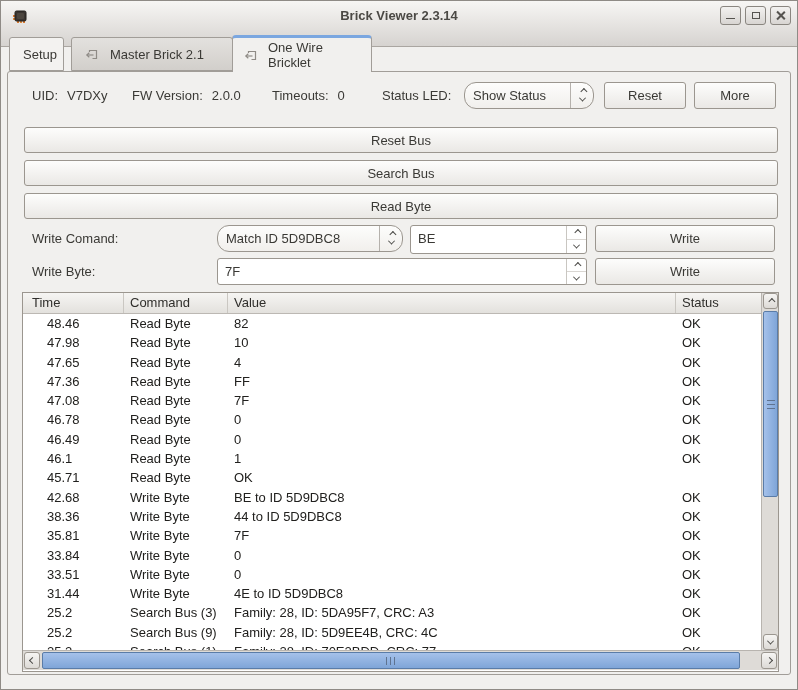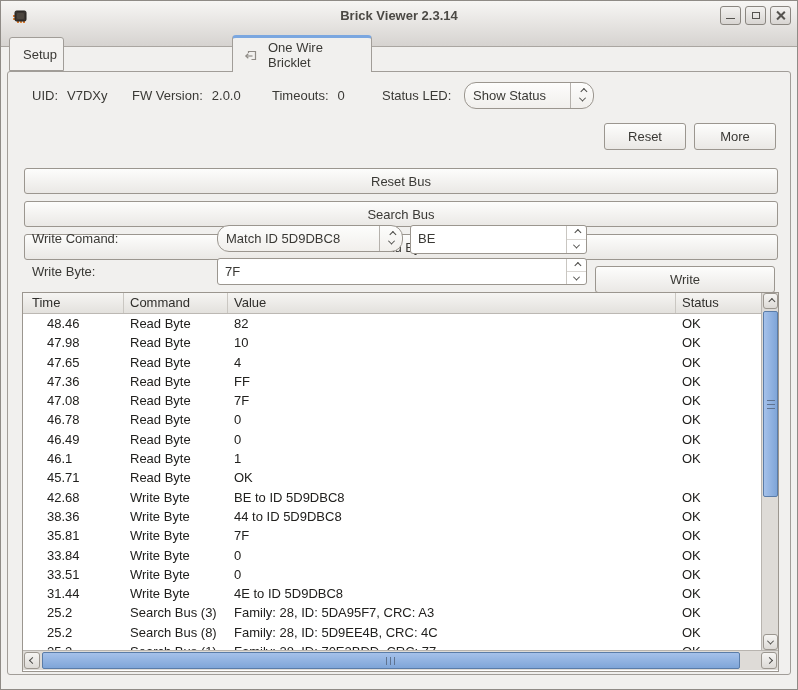--- a/index.html
+++ b/index.html
@@ -62,21 +62,21 @@
     position:absolute; left:6px; right:6px; top:70px; height:604px;
     border:1px solid #a19d98; border-radius:3px; background:#f1f0ee;
   }
   .abs { position:absolute; }
   .lbl { line-height:27px; height:27px; white-space:nowrap; }
   .grp { display:flex; gap:9px; }
   .btn {
     border:1px solid #9b968f; border-radius:3px;
     background:linear-gradient(#fdfdfc,#eae8e5);
     display:flex; align-items:center; justify-content:center;
-    color:#3a3935; cursor:default; white-space:nowrap;margin-top:41px;
+    color:#3a3935; cursor:default; white-space:nowrap;
   }
   .wide-btn { left:16px; width:754px; height:26px; }
   
   .combo {
     border:1px solid #9b968f; border-radius:12px;
     background:linear-gradient(#fdfdfc,#f1efec);
     display:flex; align-items:center;
   }
   .combo .val { flex:1; padding-left:8px; white-space:nowrap; overflow:hidden; }
   .combo .arrows {
@@ -178,20 +178,28 @@
       <div class="winbtn">
           <span class="glyph-close"></span>
         </div>
     </div>
   </div>
 
   <div class="tabbar">
     <div class="tab tab-setup">
       <span>Setup</span>
     </div>
+    <div class="tab tab-master">
+      <svg class="tab-icon" width="13" height="11" viewBox="0 0 13 11">
+        <path d="M4.5 3 V1.5 H11.5 V9.5 H7.5" fill="none" stroke="#8f8b86" stroke-width="1.2"></path>
+        <path d="M2 6 H8.5" fill="none" stroke="#8f8b86" stroke-width="1.2"></path>
+        <path d="M4.3 3.7 L1.8 6 L4.3 8.3" fill="none" stroke="#8f8b86" stroke-width="1.2"></path>
+      </svg>
+      <span>Master Brick 2.1</span>
+    </div>
     <div class="tab tab-active">
       <svg class="tab-icon" width="13" height="11" viewBox="0 0 13 11">
         <path d="M4.5 3 V1.5 H11.5 V9.5 H7.5" fill="none" stroke="#8f8b86" stroke-width="1.2"></path>
         <path d="M2 6 H8.5" fill="none" stroke="#8f8b86" stroke-width="1.2"></path>
         <path d="M4.3 3.7 L1.8 6 L4.3 8.3" fill="none" stroke="#8f8b86" stroke-width="1.2"></path>
       </svg>
       <span>One Wire Bricklet</span>
     </div>
   </div>
 
@@ -372,21 +380,21 @@
             <div class="tcell c3">OK</div>
           </div>
           <div class="trow">
             <div class="tcell c0">25.2</div>
             <div class="tcell c1">Search Bus (3)</div>
             <div class="tcell c2">Family: 28, ID: 5DA95F7, CRC: A3</div>
             <div class="tcell c3">OK</div>
           </div>
           <div class="trow">
             <div class="tcell c0">25.2</div>
-            <div class="tcell c1">Search Bus (8)</div>
+            <div class="tcell c1">Search Bus (9)</div>
             <div class="tcell c2">Family: 28, ID: 5D9EE4B, CRC: 4C</div>
             <div class="tcell c3">OK</div>
           </div>
           <div class="trow">
             <div class="tcell c0">25.2</div>
             <div class="tcell c1">Search Bus (1)</div>
             <div class="tcell c2">Family: 28, ID: 70E2BDD, CRC: 77</div>
             <div class="tcell c3">OK</div>
           </div>
         </div>

